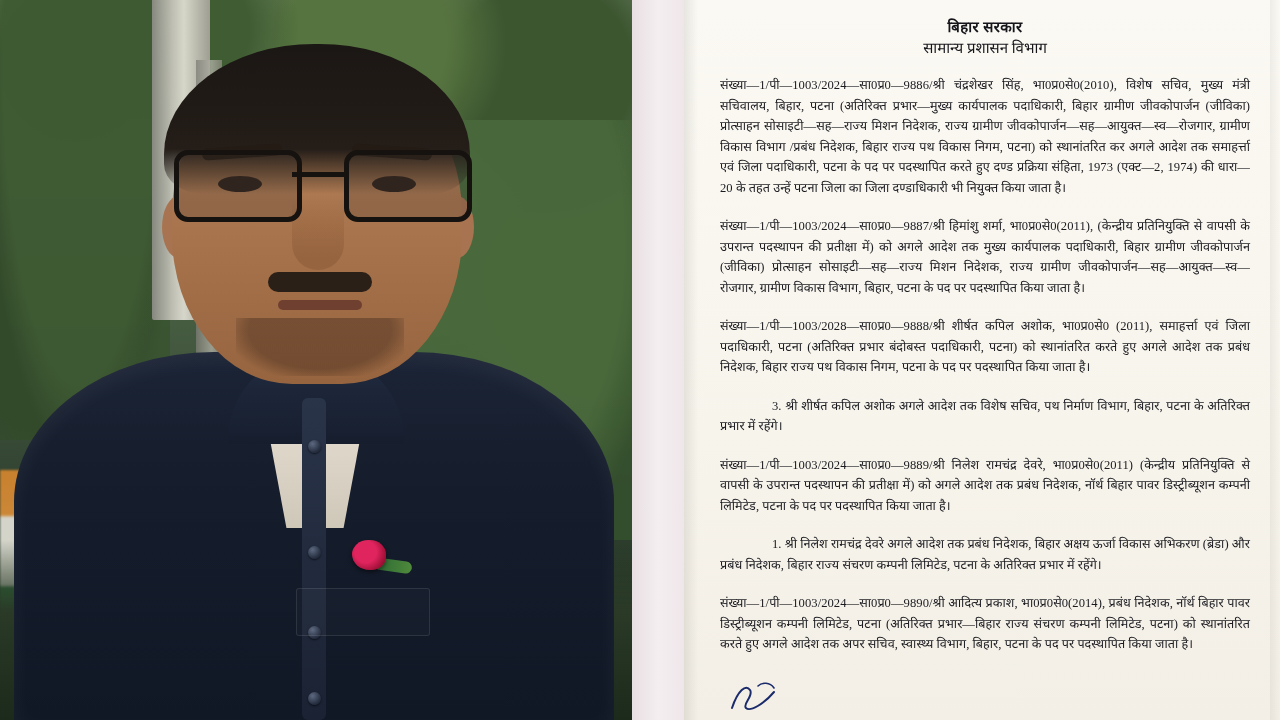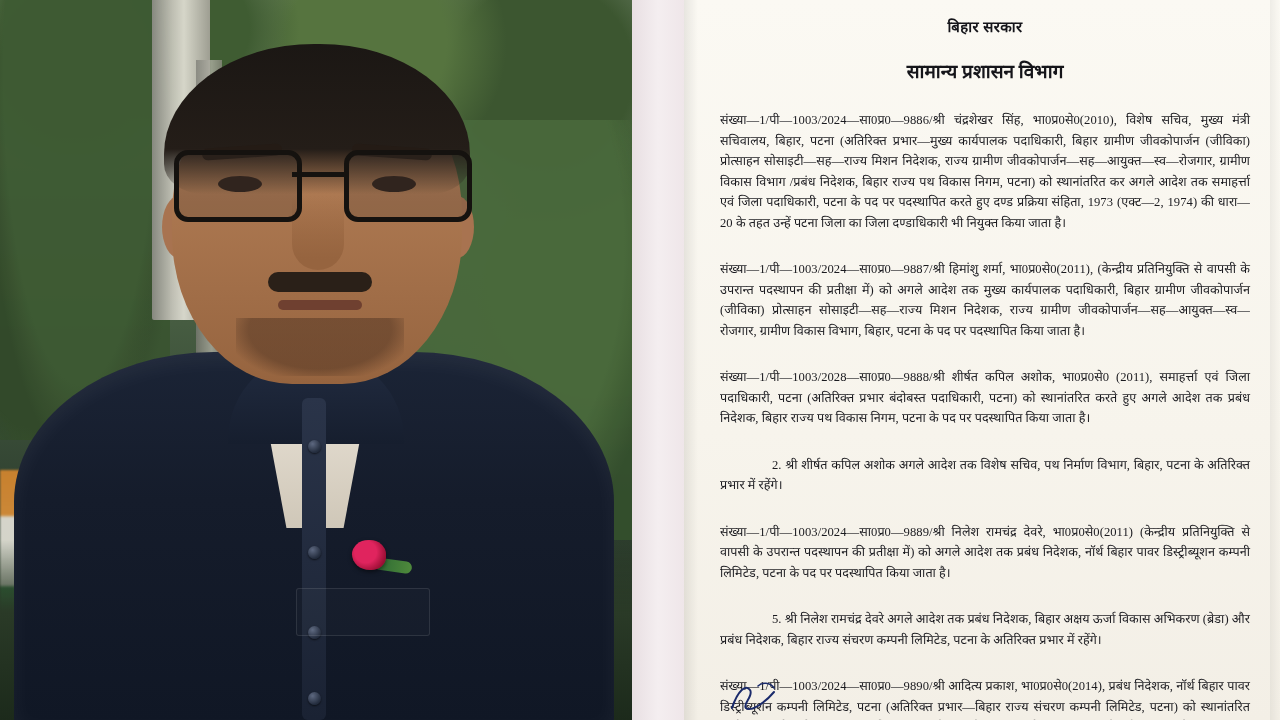--- a/index.html
+++ b/index.html
@@ -271,23 +271,23 @@
     font-family: "Liberation Serif", serif;
     color: #15151a;
   }
   .gov-line1 {
     font-size: 15px;
     font-weight: 700;
     letter-spacing: .4px;
     margin-top: 6px;
   }
   .gov-line2 {
-    font-size: 19px;
-    font-weight: 700;
-    margin-top: 22px;
+    font-size: 15px;
+    font-weight: 400;
+    margin-top: 1px;
   }
   .notice-title {
     font-size: 14px;
     font-weight: 700;
     margin-top: 7px;
     display: inline-block;
     border-bottom: 1.6px solid #1a1a20;
     padding-bottom: 1px;
   }
   .place-date {
@@ -298,21 +298,21 @@
     color: #15151a;
     margin-top: 12px;
     padding-right: 10px;
   }
   .para {
     font-family: "Liberation Serif", serif;
     font-size: 12.6px;
     line-height: 20.5px;
     color: #1a1a1f;
     text-align: justify;
-    margin-top: 26px;
+    margin-top: 18px;
     letter-spacing: .05px;
   }
   .para.indent {
     text-indent: 52px;
   }
   .signature {
     position: absolute;
     left: 44px;
     bottom: 6px;
     width: 60px;
@@ -391,23 +391,23 @@
     <div class="paper">
       <div class="doc-head">
         <div class="gov-line1">बिहार सरकार</div>
         <div class="gov-line2">सामान्य प्रशासन विभाग</div>
       </div>
 
 
       <div class="para">संख्या—1/पी—1003/2024—सा0प्र0—9886/श्री चंद्रशेखर सिंह, भा0प्र0से0(2010), विशेष सचिव, मुख्य मंत्री सचिवालय, बिहार, पटना (अतिरिक्त प्रभार—मुख्य कार्यपालक पदाधिकारी, बिहार ग्रामीण जीवकोपार्जन (जीविका) प्रोत्साहन सोसाइटी—सह—राज्य मिशन निदेशक, राज्य ग्रामीण जीवकोपार्जन—सह—आयुक्त—स्व—रोजगार, ग्रामीण विकास विभाग /प्रबंध निदेशक, बिहार राज्य पथ विकास निगम, पटना) को स्थानांतरित कर अगले आदेश तक समाहर्त्ता एवं जिला पदाधिकारी, पटना के पद पर पदस्थापित करते हुए दण्ड प्रक्रिया संहिता, 1973 (एक्ट—2, 1974) की धारा—20 के तहत उन्हें पटना जिला का जिला दण्डाधिकारी भी नियुक्त किया जाता है।</div>
       <div class="para">संख्या—1/पी—1003/2024—सा0प्र0—9887/श्री हिमांशु शर्मा, भा0प्र0से0(2011), (केन्द्रीय प्रतिनियुक्ति से वापसी के उपरान्त पदस्थापन की प्रतीक्षा में) को अगले आदेश तक मुख्य कार्यपालक पदाधिकारी, बिहार ग्रामीण जीवकोपार्जन (जीविका) प्रोत्साहन सोसाइटी—सह—राज्य मिशन निदेशक, राज्य ग्रामीण जीवकोपार्जन—सह—आयुक्त—स्व—रोजगार, ग्रामीण विकास विभाग, बिहार, पटना के पद पर पदस्थापित किया जाता है।</div>
       <div class="para">संख्या—1/पी—1003/2028—सा0प्र0—9888/श्री शीर्षत कपिल अशोक, भा0प्र0से0 (2011), समाहर्त्ता एवं जिला पदाधिकारी, पटना (अतिरिक्त प्रभार बंदोबस्त पदाधिकारी, पटना) को स्थानांतरित करते हुए अगले आदेश तक प्रबंध निदेशक, बिहार राज्य पथ विकास निगम, पटना के पद पर पदस्थापित किया जाता है।</div>
-      <div class="para indent">2.    श्री शीर्षत कपिल अशोक अगले आदेश तक विशेष सचिव, पथ निर्माण विभाग, बिहार, पटना के अतिरिक्त प्रभार में रहेंगे।</div>
+      <div class="para indent">3.    श्री शीर्षत कपिल अशोक अगले आदेश तक विशेष सचिव, पथ निर्माण विभाग, बिहार, पटना के अतिरिक्त प्रभार में रहेंगे।</div>
       <div class="para">संख्या—1/पी—1003/2024—सा0प्र0—9889/श्री निलेश रामचंद्र देवरे, भा0प्र0से0(2011) (केन्द्रीय प्रतिनियुक्ति से वापसी के उपरान्त पदस्थापन की प्रतीक्षा में) को अगले आदेश तक प्रबंध निदेशक, नॉर्थ बिहार पावर डिस्ट्रीब्यूशन कम्पनी लिमिटेड, पटना के पद पर पदस्थापित किया जाता है।</div>
-      <div class="para indent">5.    श्री निलेश रामचंद्र देवरे अगले आदेश तक प्रबंध निदेशक, बिहार अक्षय ऊर्जा विकास अभिकरण (ब्रेडा) और प्रबंध निदेशक, बिहार राज्य संचरण कम्पनी लिमिटेड, पटना के अतिरिक्त प्रभार में रहेंगे।</div>
+      <div class="para indent">1.    श्री निलेश रामचंद्र देवरे अगले आदेश तक प्रबंध निदेशक, बिहार अक्षय ऊर्जा विकास अभिकरण (ब्रेडा) और प्रबंध निदेशक, बिहार राज्य संचरण कम्पनी लिमिटेड, पटना के अतिरिक्त प्रभार में रहेंगे।</div>
       <div class="para">संख्या—1/पी—1003/2024—सा0प्र0—9890/श्री आदित्य प्रकाश, भा0प्र0से0(2014), प्रबंध निदेशक, नॉर्थ बिहार पावर डिस्ट्रीब्यूशन कम्पनी लिमिटेड, पटना (अतिरिक्त प्रभार—बिहार राज्य संचरण कम्पनी लिमिटेड, पटना) को स्थानांतरित करते हुए अगले आदेश तक अपर सचिव, स्वास्थ्य विभाग, बिहार, पटना के पद पर पदस्थापित किया जाता है।</div>
 
       <div class="signature">
         <svg class="sig-svg" width="60" height="36" viewBox="0 0 60 36" fill="none" xmlns="http://www.w3.org/2000/svg">
           <path d="M4 30 C 10 12, 18 6, 22 12 C 26 18, 14 26, 18 30 C 22 34, 36 26, 46 14" stroke="#1a2a6b" stroke-width="2" fill="none" stroke-linecap="round"></path>
           <path d="M30 8 C 34 4, 42 4, 46 10" stroke="#1a2a6b" stroke-width="1.6" fill="none" stroke-linecap="round"></path>
         </svg>
       </div>
 
       <div class="paper-fold"></div>

